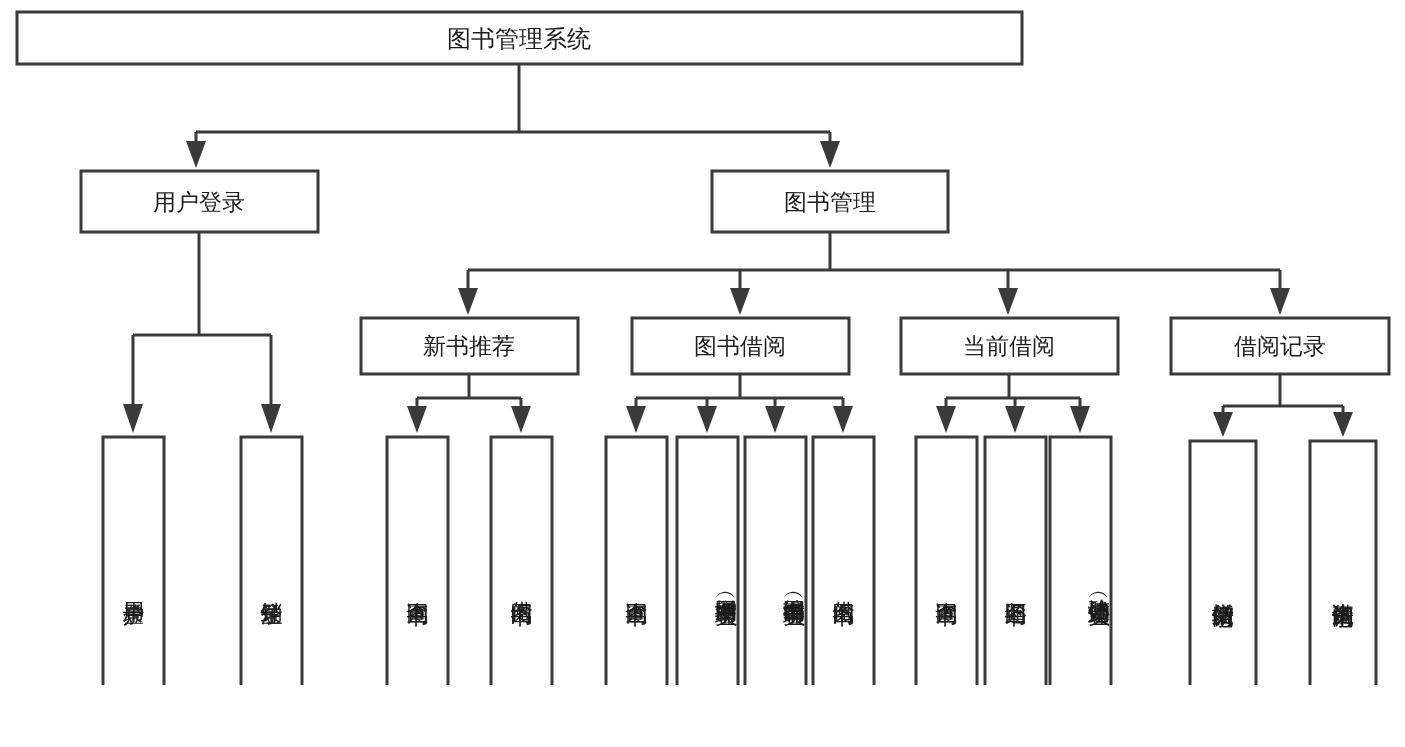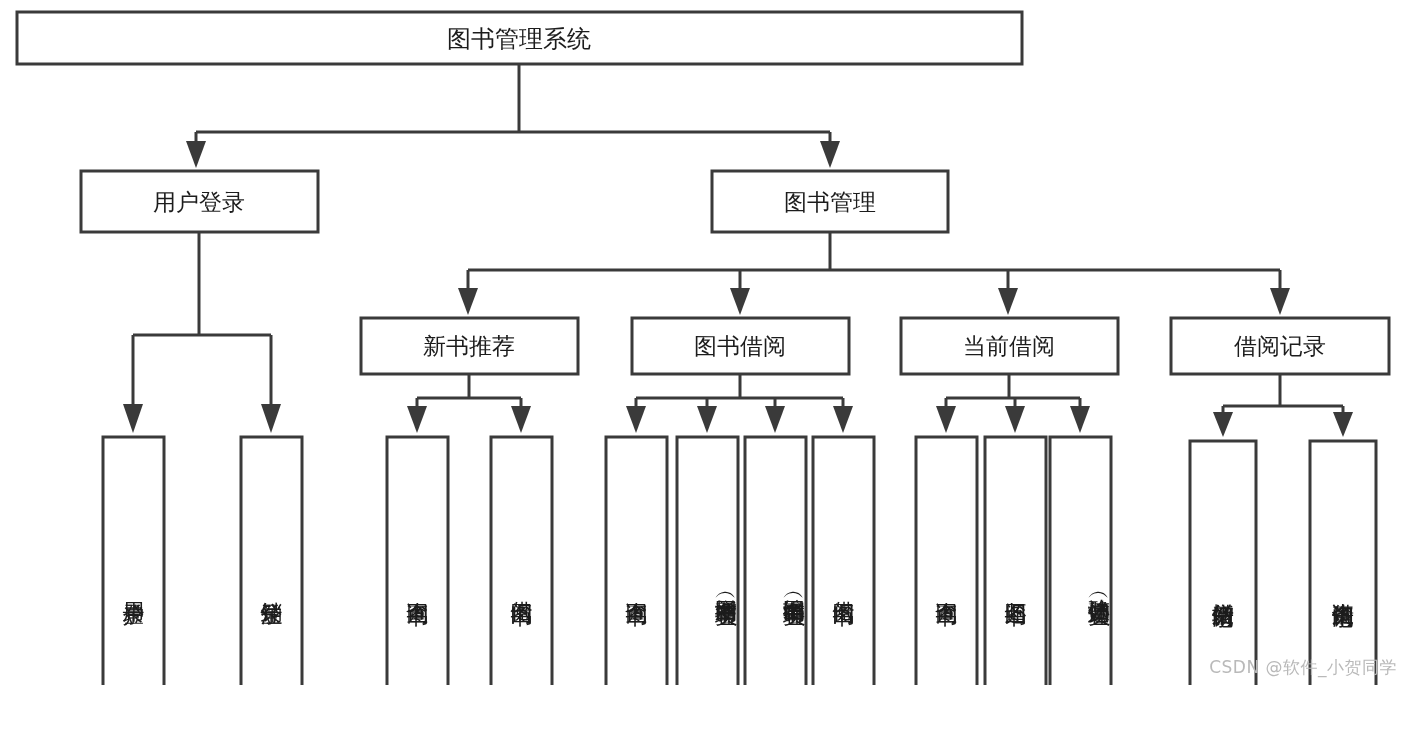--- a/index.html
+++ b/index.html
@@ -208,15 +208,14 @@
   <div class="leaf-label" style="left:745px; top:437px; width:61px; height:297px; align-items:flex-start;">编辑图书（管理员）</div>
   <div class="leaf-label" style="left:813px; top:437px; width:61px; height:297px;">借阅图书</div>
 
   <div class="leaf-label" style="left:916px; top:437px; width:61px; height:297px;">查询图书</div>
   <div class="leaf-label" style="left:985px; top:437px; width:61px; height:297px;">归还图书</div>
   <div class="leaf-label" style="left:1050px; top:437px; width:61px; height:297px; align-items:flex-start;">确认归还（管理员）</div>
 
   <div class="leaf-label" style="left:1190px; top:441px; width:66px; height:293px;">新增借阅记录</div>
   <div class="leaf-label" style="left:1310px; top:441px; width:66px; height:293px;">查询借阅记录</div>
 
-  <div class="watermark">CSDN @软件_小贺同学</div>
 
 </div>
 
 </body></html>

